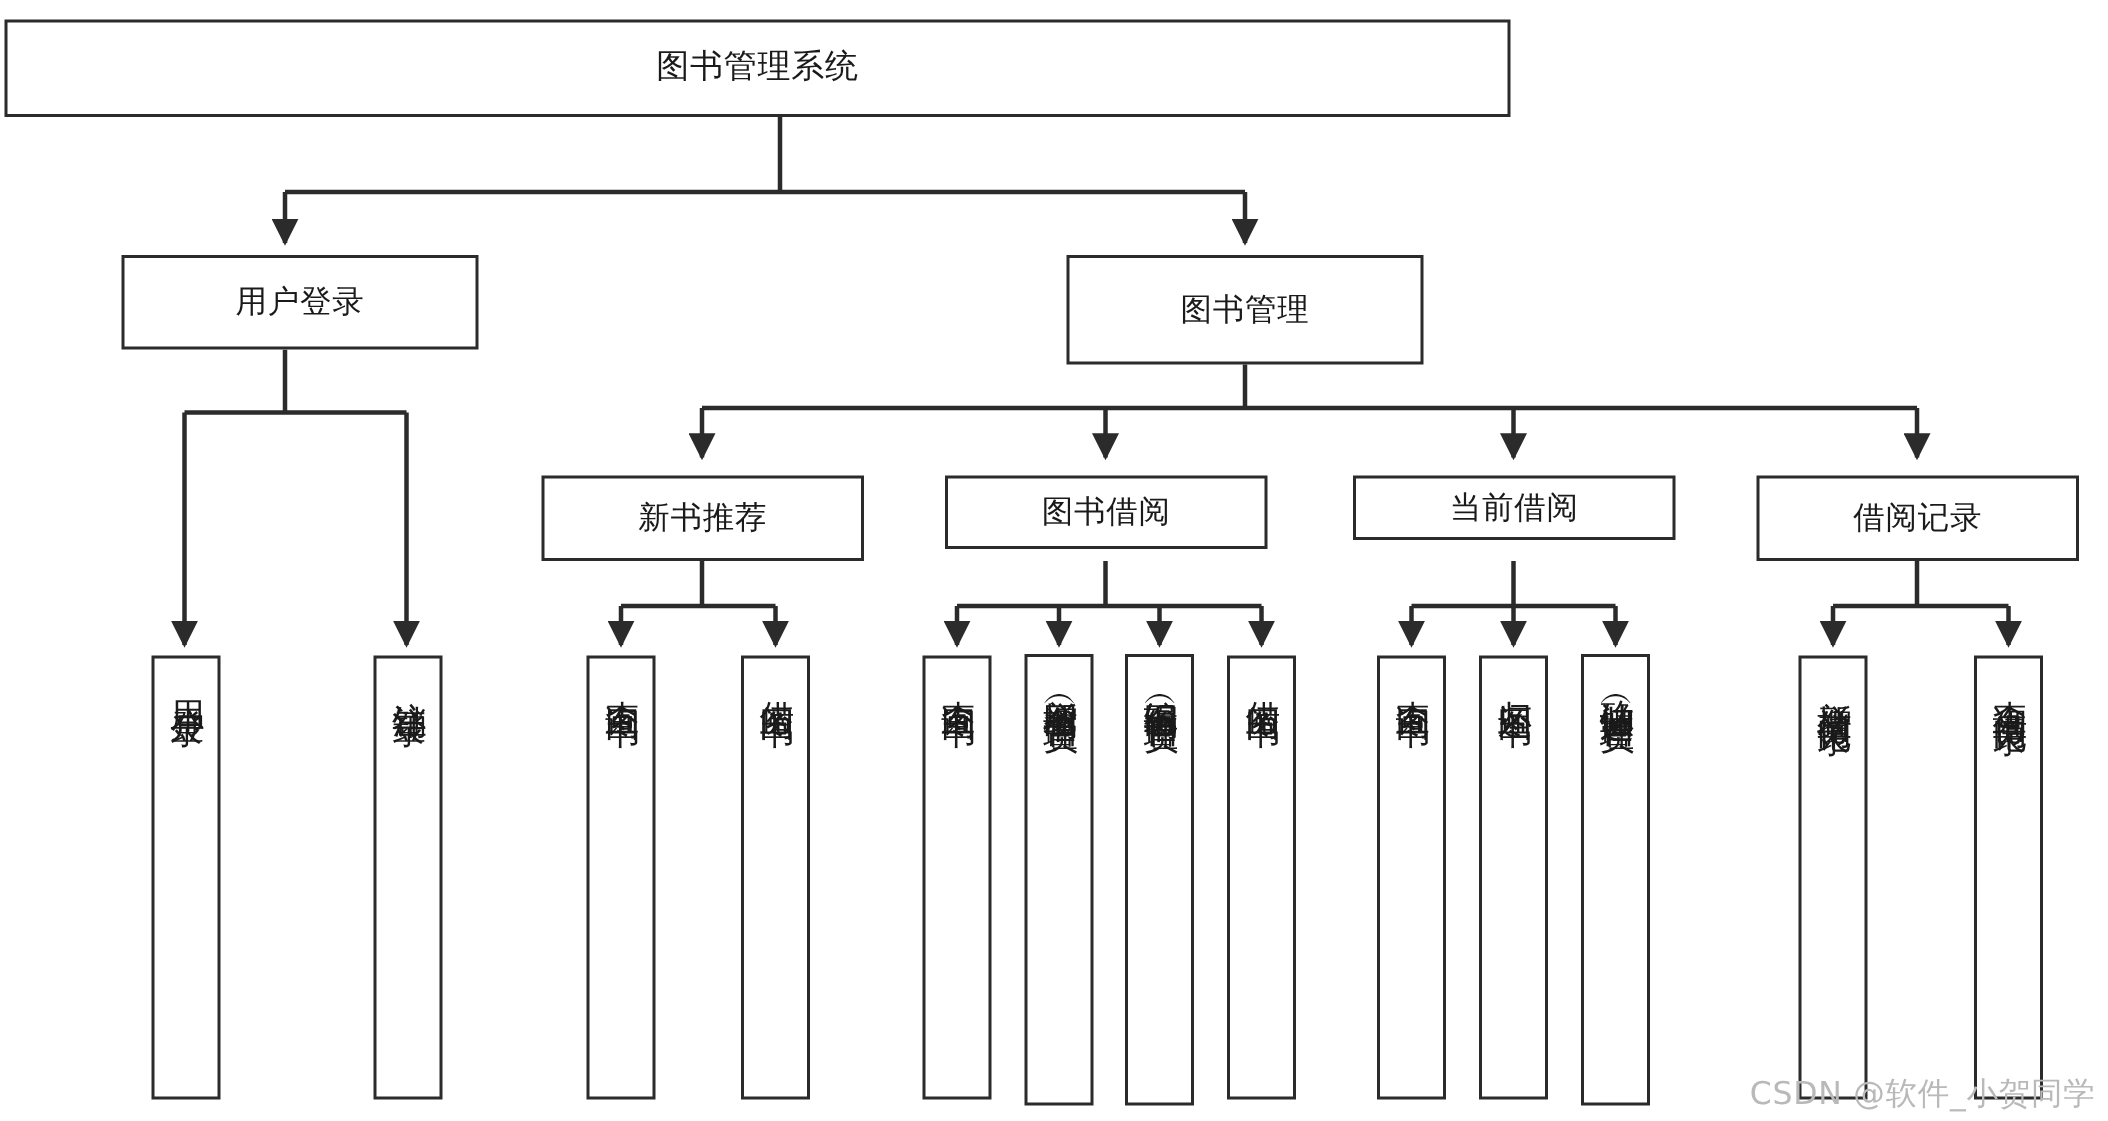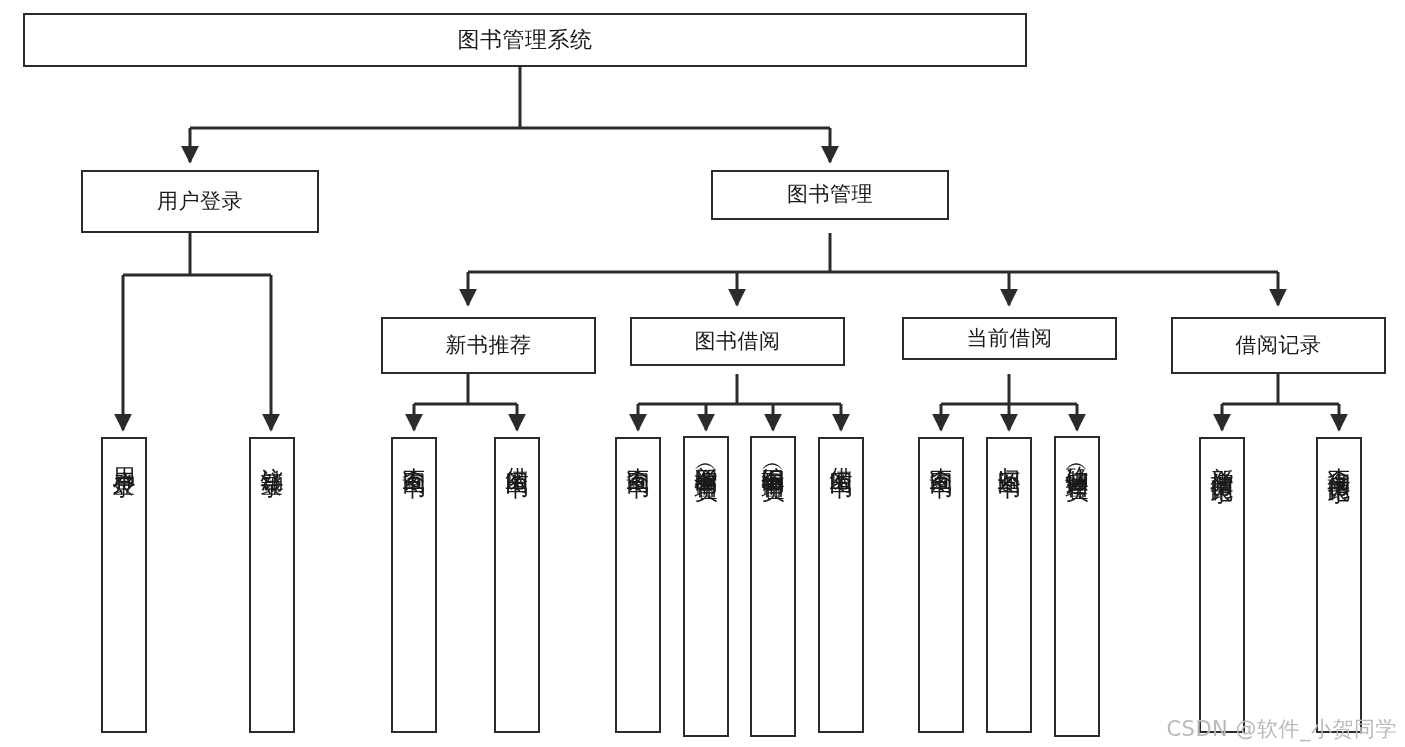--- a/index.html
+++ b/index.html
@@ -125,32 +125,32 @@
       <path d="M 1009 404 L 1009 430" marker-end="url(#arrow)"></path>
       <path d="M 1077 404 L 1077 430" marker-end="url(#arrow)"></path>
 
       <path d="M 1278 374 L 1278 404"></path>
       <path d="M 1222 404 L 1339 404"></path>
       <path d="M 1222 404 L 1222 430" marker-end="url(#arrow)"></path>
       <path d="M 1339 404 L 1339 430" marker-end="url(#arrow)"></path>
     </g>
   </svg>
 
-  <div class="node title" style="left:23px; top:13px; width:1004px; height:54px;">
+  <div class="node title" style="left:3px; top:13px; width:1004px; height:65px;">
     <span class="label">图书管理系统</span>
   </div>
 
   <div class="node horiz" style="left:81px; top:170px; width:238px; height:63px;">
     <span class="label">用户登录</span>
   </div>
-  <div class="node horiz" style="left:711px; top:170px; width:238px; height:50px;">
+  <div class="node horiz" style="left:711px; top:170px; width:238px; height:73px;">
     <span class="label">图书管理</span>
   </div>
 
-  <div class="node horiz" style="left:361px; top:317px; width:215px; height:57px;margin-left:20px;">
+  <div class="node horiz" style="left:361px; top:317px; width:215px; height:57px;">
     <span class="label">新书推荐</span>
   </div>
   <div class="node horiz" style="left:630px; top:317px; width:215px; height:49px;">
     <span class="label">图书借阅</span>
   </div>
   <div class="node horiz" style="left:902px; top:317px; width:215px; height:43px;">
     <span class="label">当前借阅</span>
   </div>
   <div class="node horiz" style="left:1171px; top:317px; width:215px; height:57px;">
     <span class="label">借阅记录</span>

